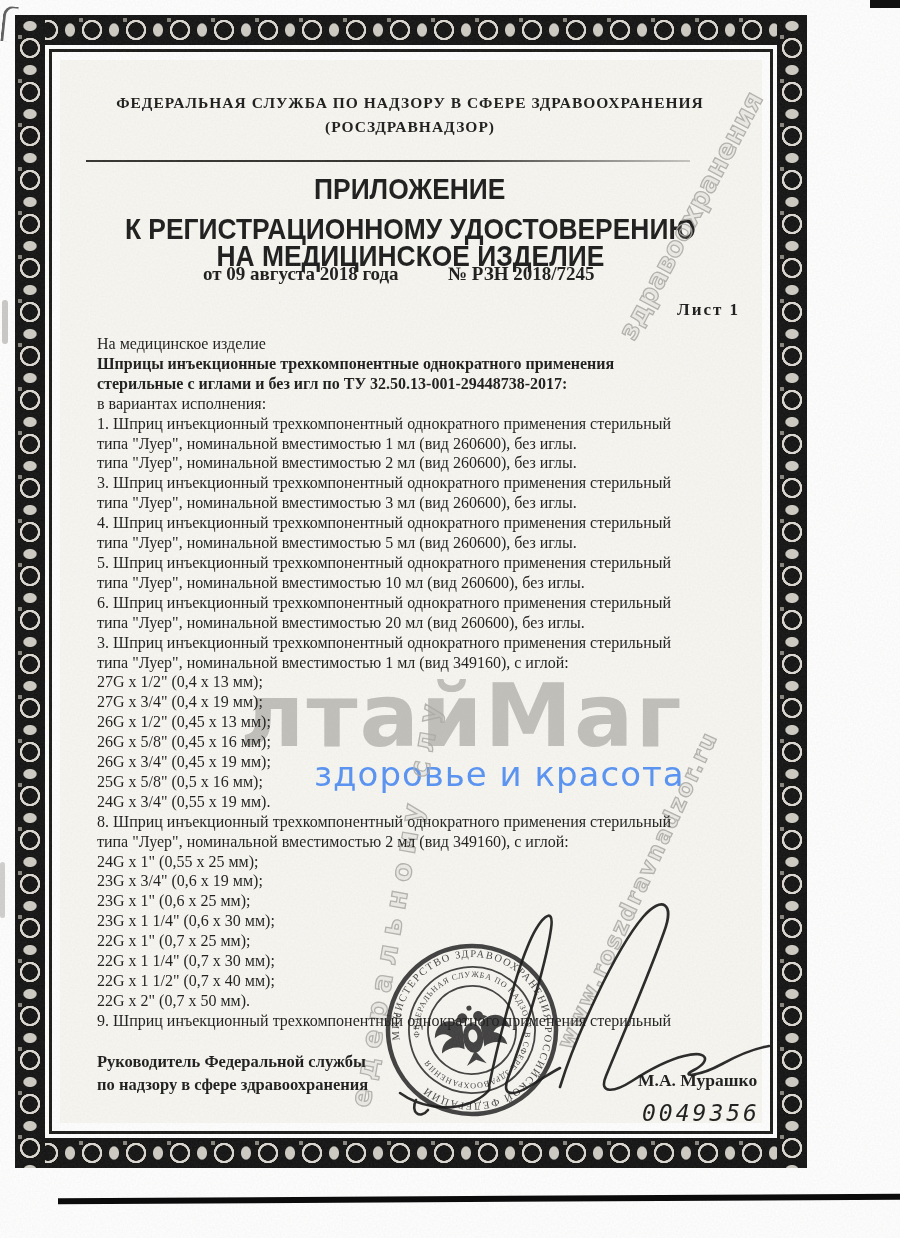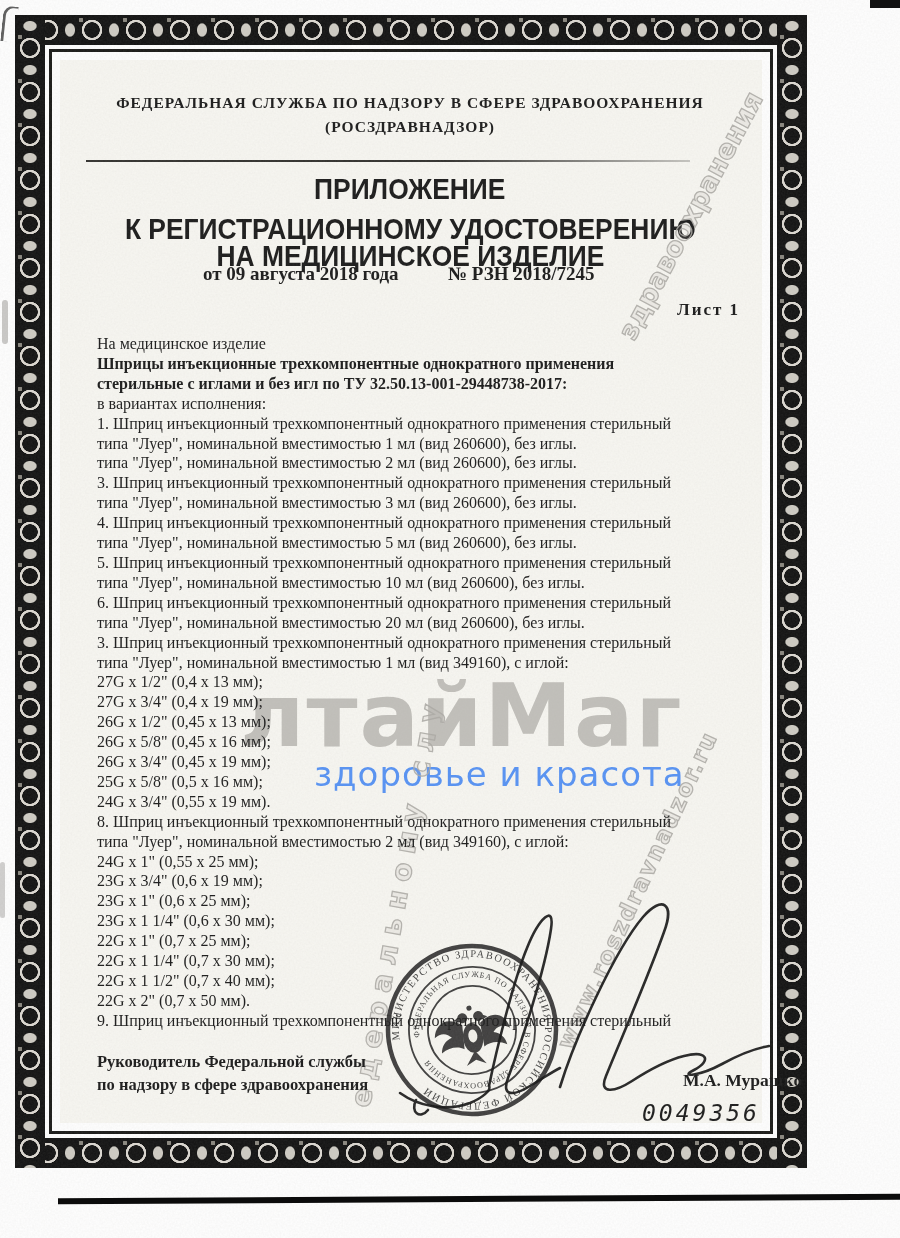--- a/index.html
+++ b/index.html
@@ -35,21 +35,21 @@
   .title span{display:inline-block;transform:scaleX(0.88);}
   .t1{top:172px;} .t2{top:212px;} .t3{top:239px;}
   .dateline{top:263px;font-size:19px;font-weight:bold;}
   .date{left:203px;} .regnum{left:448px;}
   .sheet{left:677px;top:300px;font-size:17px;font-weight:bold;letter-spacing:2px;}
   .body-text{position:absolute;left:97px;top:334px;font-size:16px;line-height:19.9px;z-index:6;}
   .bl{white-space:nowrap;}
   .bold{font-weight:bold;}
   .signer{left:97px;font-size:16.5px;font-weight:bold;z-index:7;}
   .sr1{top:1052px;} .sr2{top:1075px;}
-  .signame{left:638px;top:1070px;font-size:17.5px;font-weight:bold;z-index:7;margin-left:45px;}
+  .signame{left:638px;top:1070px;font-size:17.5px;font-weight:bold;z-index:7;}
   .serial{left:642px;top:1100px;font-family:"DejaVu Sans Mono",monospace;font-size:23px;letter-spacing:3px;z-index:7;font-style:italic;}
   
   .wm{position:absolute;font-family:"DejaVu Sans",sans-serif;z-index:2;}
   .wm-brand{left:224px;top:664px;font-size:88px;font-weight:bold;color:#b3b1ac;opacity:.78;letter-spacing:2px;margin-left:16px;}
   .wm-tag{left:314px;top:754px;font-size:34px;color:#3b82f6;opacity:.85;letter-spacing:1px;}
   .wm-outline{font-weight:bold;color:rgba(176,174,169,0.18);-webkit-text-stroke:1.3px #aeaca7;opacity:.9;}
   .wm-diag-tr{left:612px;top:330px;font-size:27px;transform:rotate(-62deg);transform-origin:0 0;}
   .wm-diag-l{left:344px;top:1104px;font-size:28px;letter-spacing:9px;transform:rotate(-80deg);transform-origin:0 0;}
   .wm-diag-url{left:552px;top:1042px;font-size:23px;letter-spacing:2px;transform:rotate(-65deg);transform-origin:0 0;}
   

